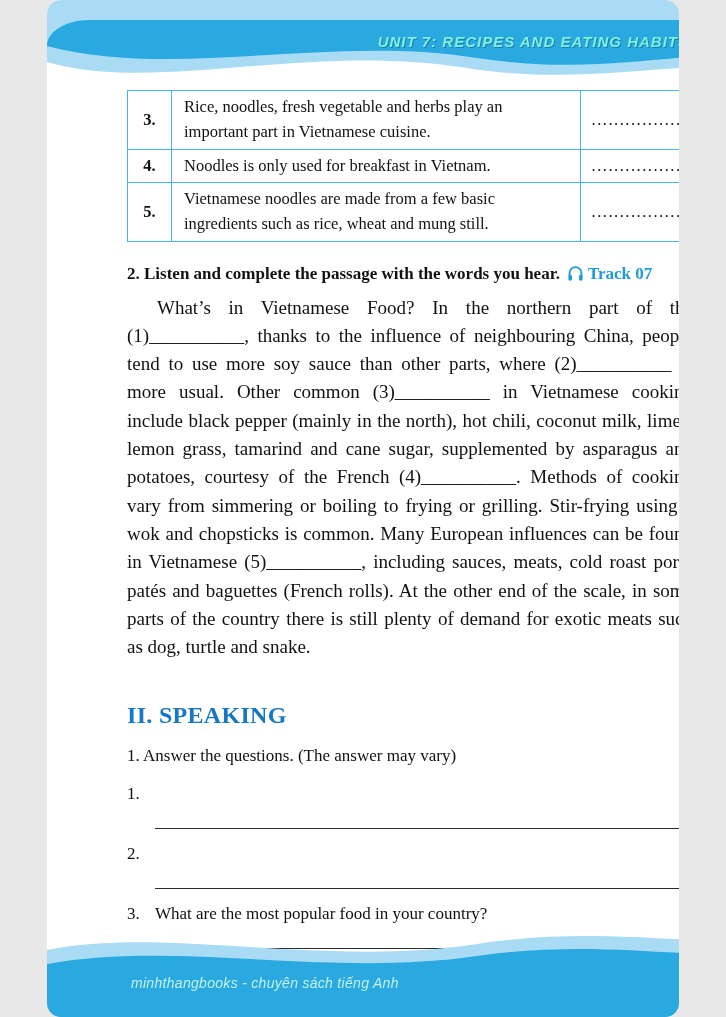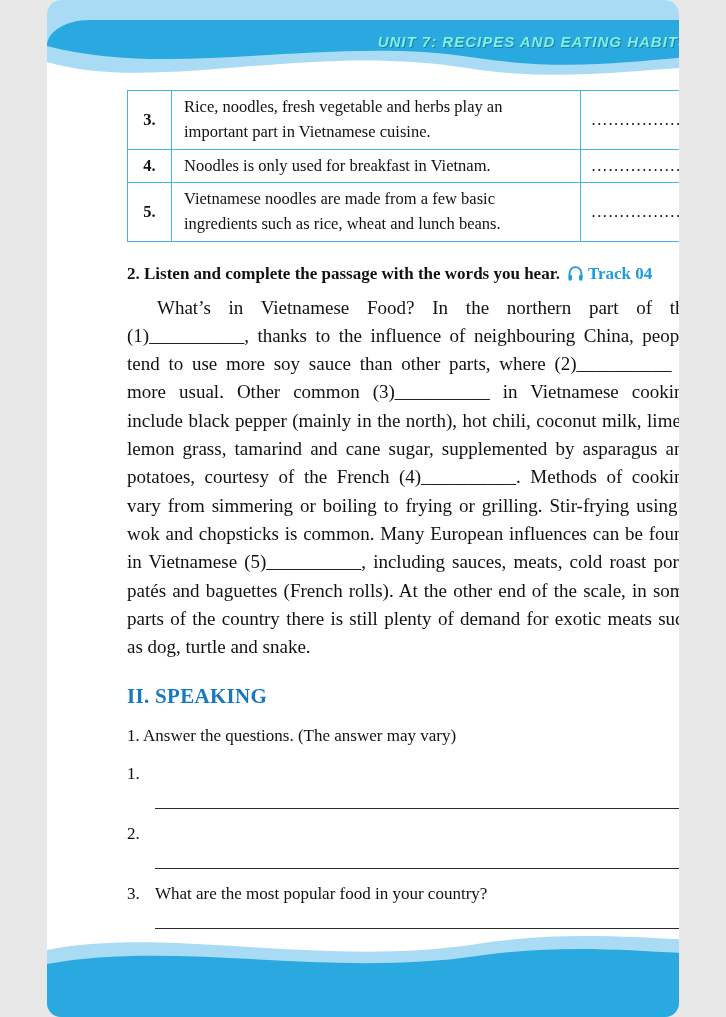--- a/index.html
+++ b/index.html
@@ -32,21 +32,21 @@
   .listen-head { margin-top:20px; font-size:17px; font-weight:bold; line-height:1.4; }
   .listen-head .track { color:#1e9cd7; font-weight:bold; white-space:nowrap; }
   .hp-icon { display:inline-block; vertical-align:-4px; margin:0 3px 0 6px; }
 
   .passage {
     margin-top:4px; font-size:19px; line-height:1.49;
     text-align:justify; text-indent:30px;
   }
 
   .section-title {
-    margin-top:23px; font-size:21px; font-weight:bold; color:#1778c2;
+    margin-top:41px; font-size:24px; font-weight:bold; color:#1778c2;
     letter-spacing:.3px;
   }
   .answer-instruction { margin-top:17px; font-size:17px; font-weight:normal; }
 
   .q-list { margin-top:16px; }
   .q-block { margin-bottom:13px; }
   .q-row { display:flex; font-size:17px; line-height:1.4; }
   .q-num { width:28px; flex:0 0 28px; }
   .answer-line {
     margin:22px 0 6px 28px; border-bottom:1.6px solid #2b2b2b; height:0;
@@ -87,32 +87,32 @@
           <td class="txt">Rice, noodles, fresh vegetable and herbs play an important part in Vietnamese cuisine.</td>
           <td class="ans">................</td>
         </tr>
         <tr>
           <td class="num">4.</td>
           <td class="txt">Noodles is only used for breakfast in Vietnam.</td>
           <td class="ans">................</td>
         </tr>
         <tr>
           <td class="num">5.</td>
-          <td class="txt">Vietnamese noodles are made from a few basic ingredients such as rice, wheat and lunch beans.</td>
+          <td class="txt">Vietnamese noodles are made from a few basic ingredients such as rice, wheat and mung still.</td>
           <td class="ans">................</td>
         </tr>
       </tbody>
     </table>
 
     <div class="listen-head">
       <span>2. Listen and complete the passage with the words you hear.</span><span class="hp-icon"><svg width="19" height="19" viewBox="0 0 24 24">
             <path d="M4.5 15 v-3.5 a7.5 7.5 0 0 1 15 0 V15" stroke="#1e9cd7" stroke-width="2.4" fill="none" stroke-linecap="round"></path>
             <rect x="3" y="13.5" width="4.6" height="7.5" rx="2.2" fill="#1e9cd7"></rect>
             <rect x="16.4" y="13.5" width="4.6" height="7.5" rx="2.2" fill="#1e9cd7"></rect>
-          </svg></span><span class="track">Track 04</span>
+          </svg></span><span class="track">Track 07</span>
     </div>
 
     <p class="passage">What’s in Vietnamese Food? In the northern part of the (1)__________, thanks to the influence of neighbouring China, people tend to use more soy sauce than other parts, where (2)__________ is more usual. Other common (3)__________ in Vietnamese cooking include black pepper (mainly in the north), hot chili, coconut milk, limes, lemon grass, tamarind and cane sugar, supplemented by asparagus and potatoes, courtesy of the French (4)__________. Methods of cooking vary from simmering or boiling to frying or grilling. Stir-frying using a wok and chopsticks is common. Many European influences can be found in Vietnamese (5)__________, including sauces, meats, cold roast pork, patés and baguettes (French rolls). At the other end of the scale, in some parts of the country there is still plenty of demand for exotic meats such as dog, turtle and snake.</p>
 
     <div class="section-title">II. SPEAKING</div>
     <div class="answer-instruction">1. Answer the questions. (The answer may vary)</div>
 
     <div class="q-list">
 
       <div class="q-block">
@@ -152,16 +152,17 @@
       </div>
 
     </div>
   </div>
 
   <div class="bottom-band">
     <svg width="726" height="95" viewBox="0 0 726 95">
       <path fill="#a9dcf4" d="M0,28 C120,4 275,46 430,22 C560,2 655,28 726,14 L726,95 L0,95 Z"></path>
       <path fill="#2aa9e0" d="M0,42 C130,18 280,56 430,34 C560,15 655,42 726,28 L726,95 L0,95 Z"></path>
     </svg>
+    <div class="brand">minhthangbooks - chuyên sách tiếng Anh</div>
     <div class="page-num">17</div>
   </div>
 
 </div>
 
 </body></html>

